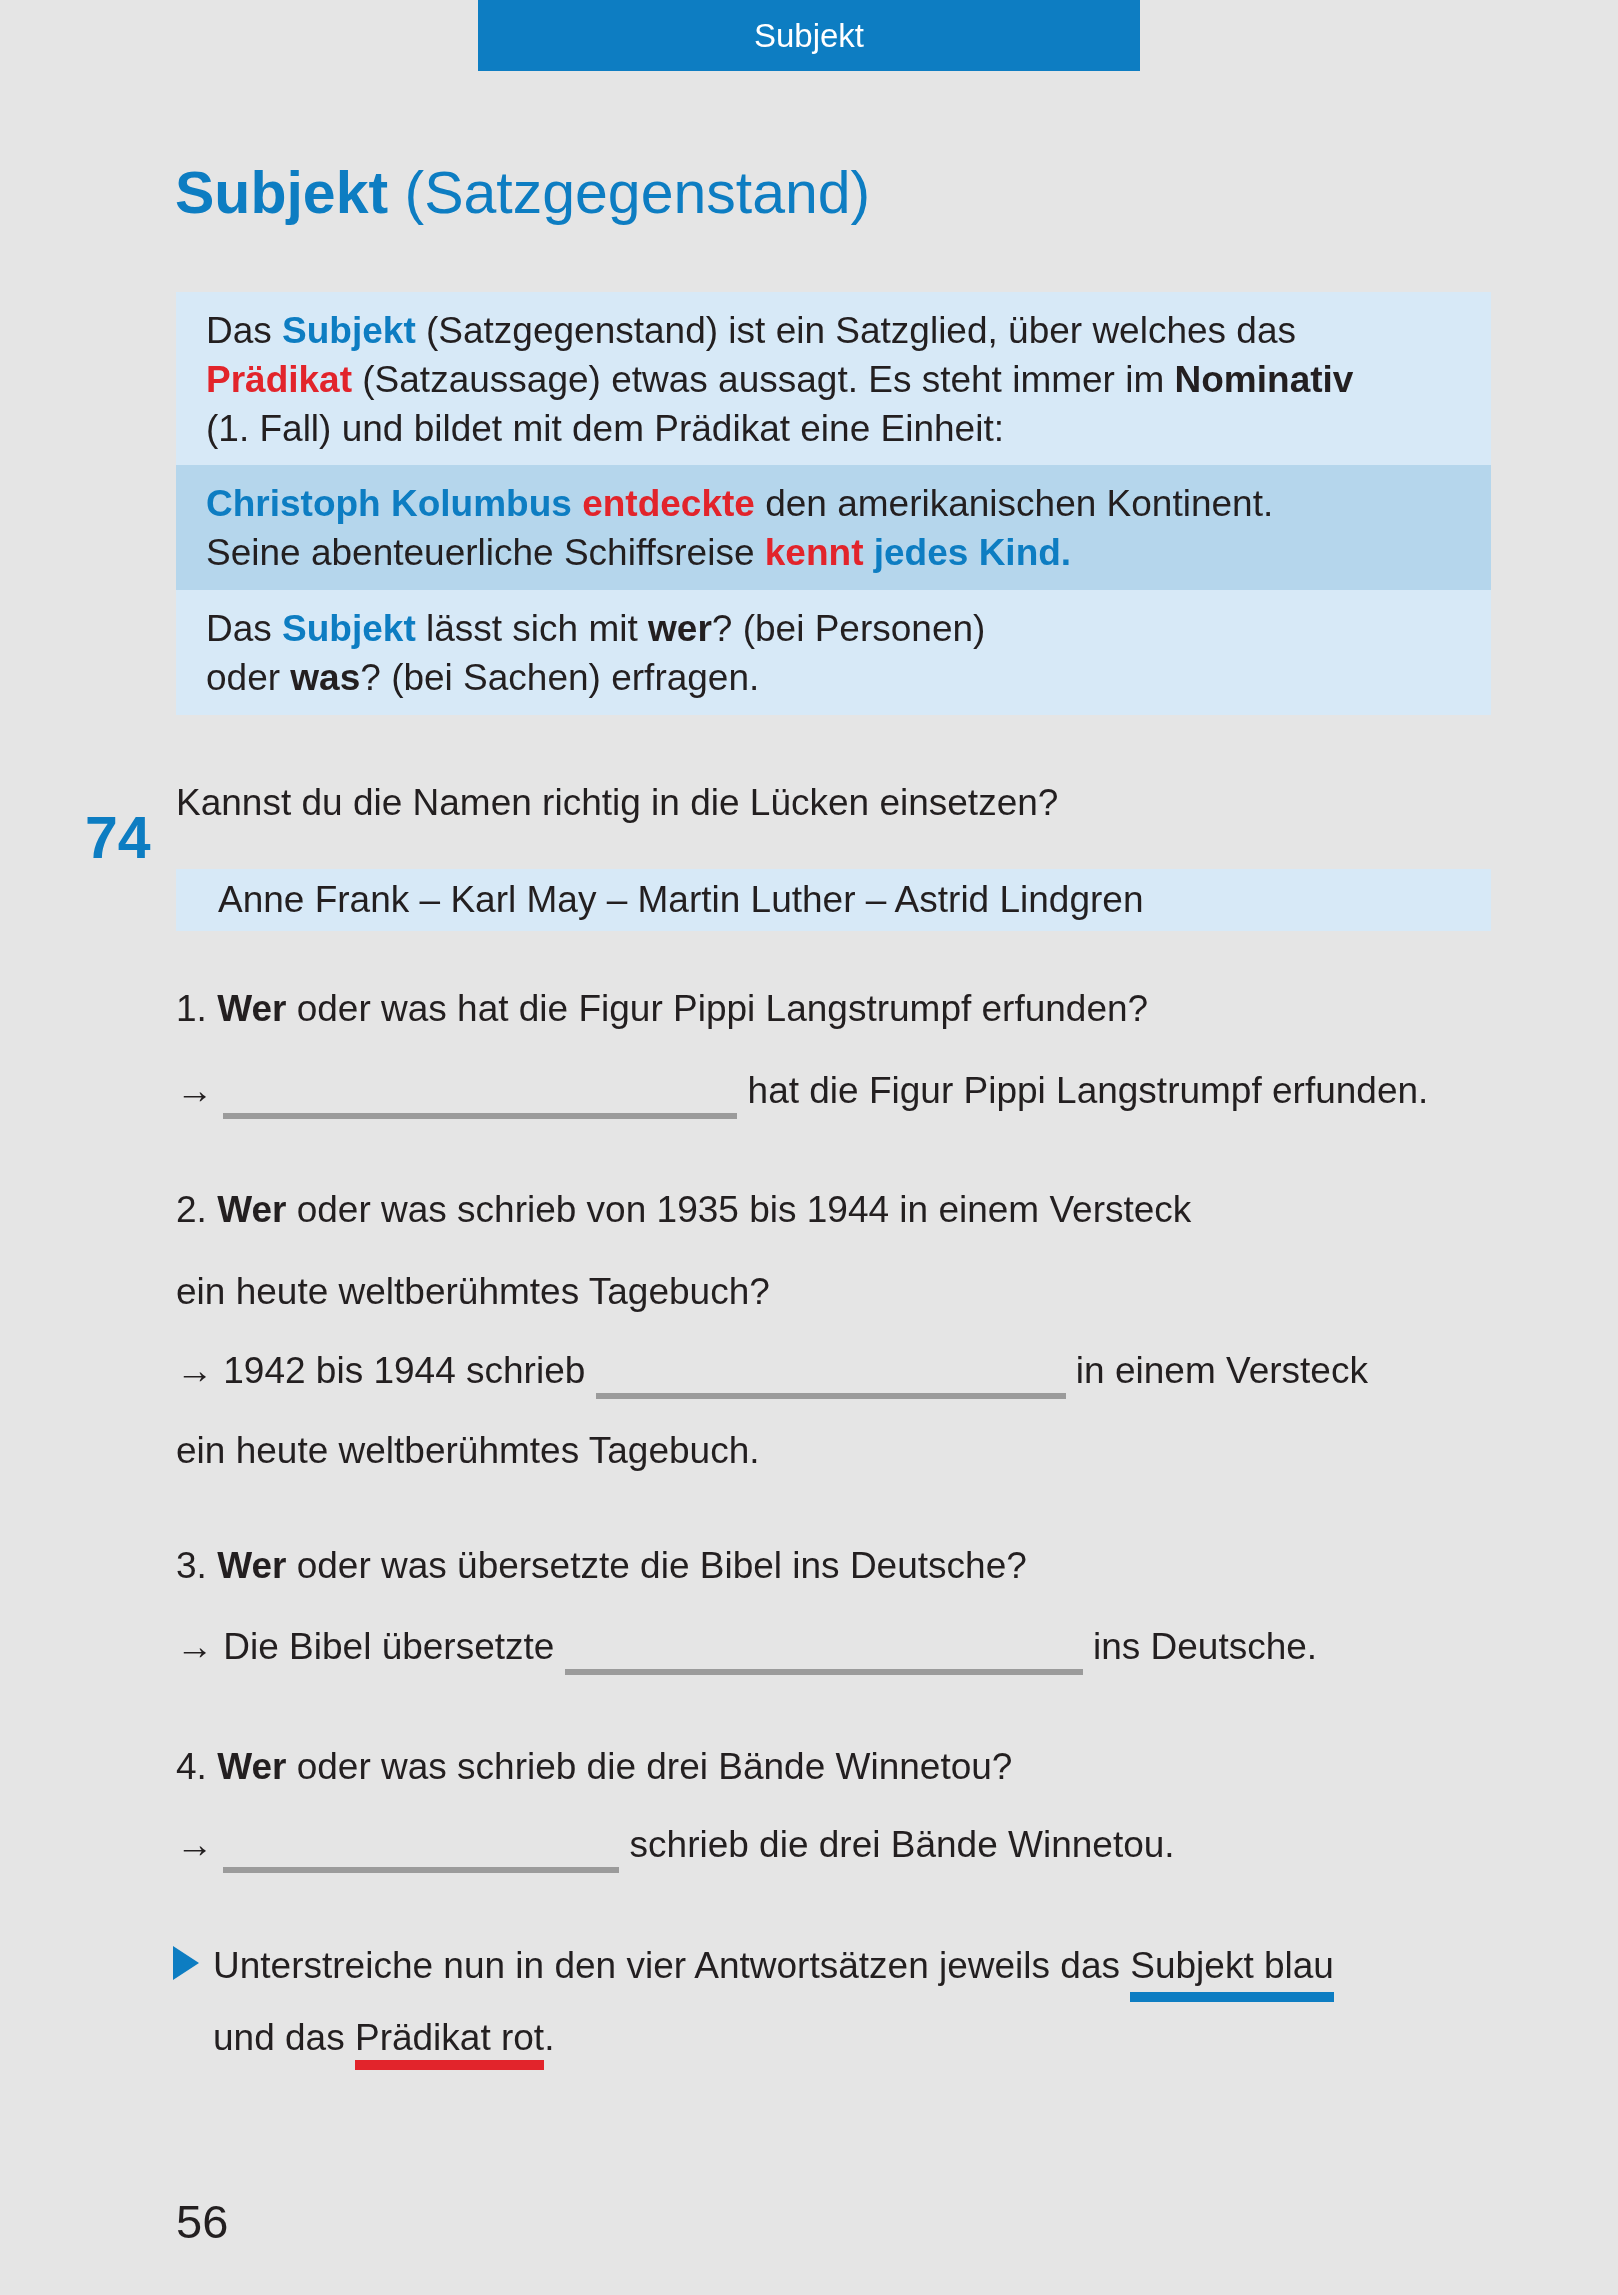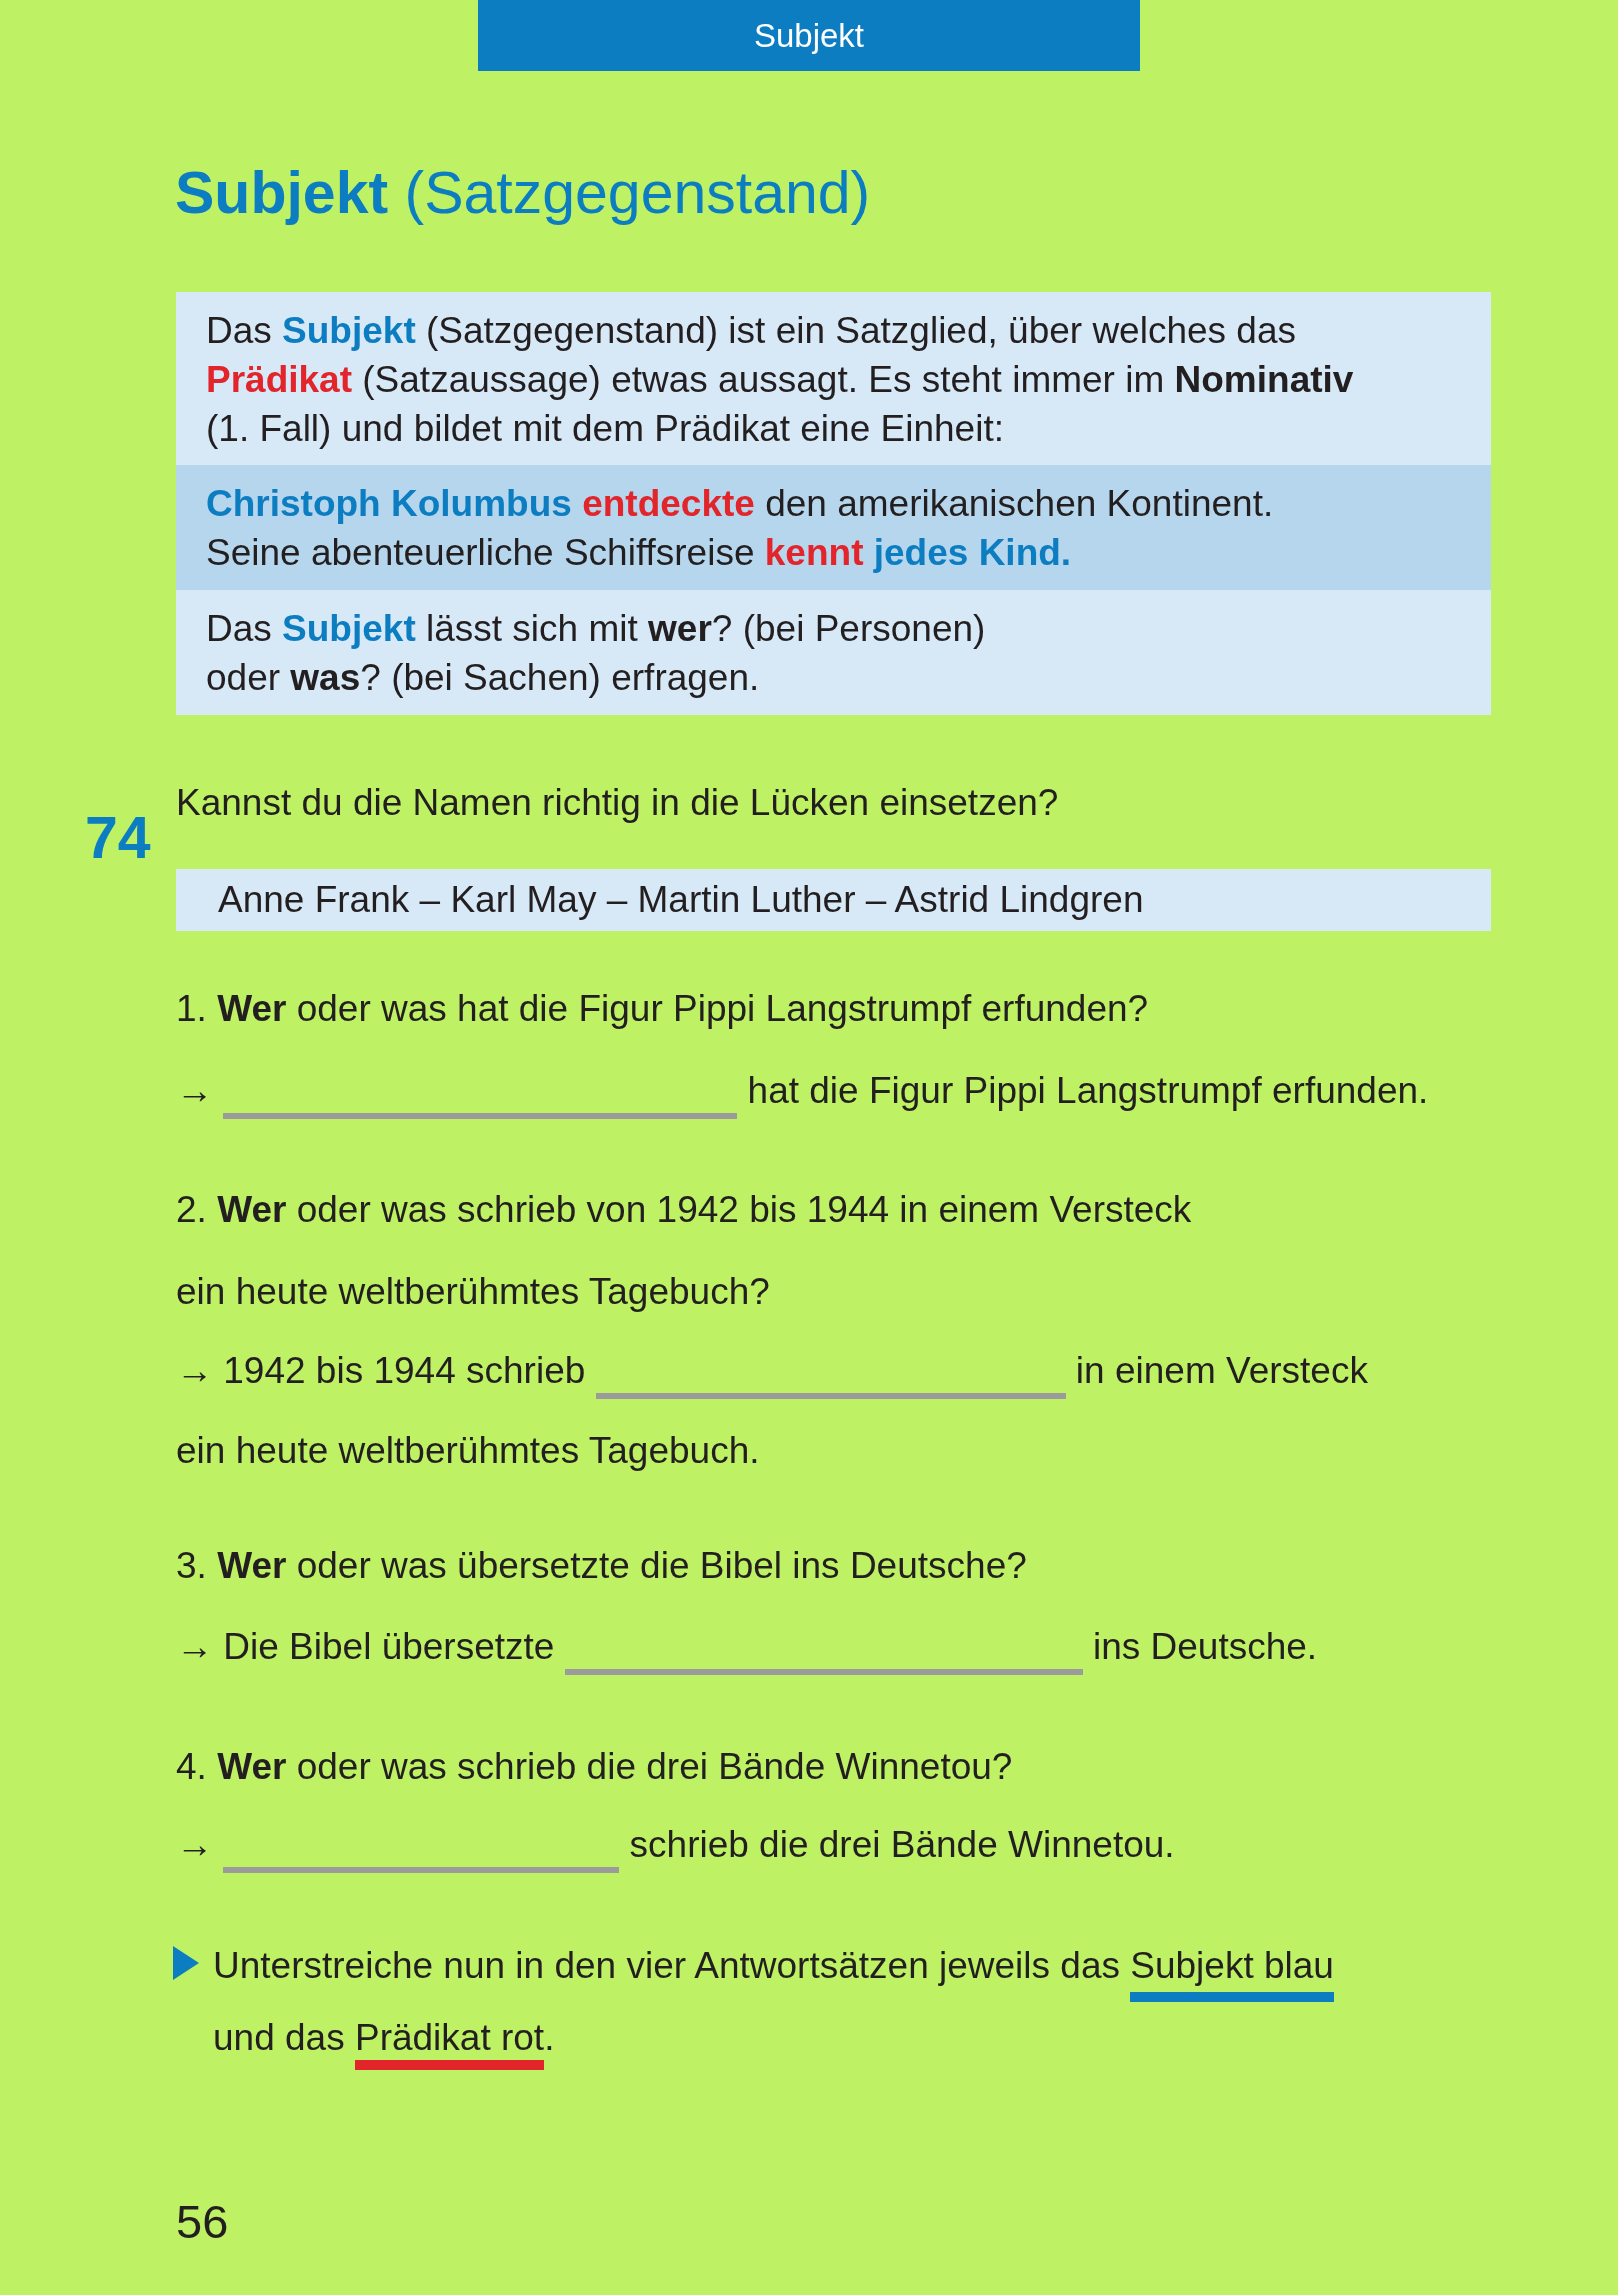--- a/index.html
+++ b/index.html
@@ -5,21 +5,21 @@
   :root{
     --blue:#0d7dc2;
     --red:#e2242b;
     --ink:#231f20;
     --light:#d7e9f7;
     --medium:#b5d6ec;
     --gray:#9b9b9b;
   }
   html,body{margin:0;padding:0;}
   body{background:#ffffff;font-family:"Liberation Sans", sans-serif;}
-  #page{position:relative;width:1618px;height:2295px;background:#bef264;overflow:hidden;}
+  #page{position:relative;width:1618px;height:2295px;background:#e5e5e5;overflow:hidden;}
 
   .tab{position:absolute;left:478px;top:0;width:662px;height:71px;background:var(--blue);
        color:#ffffff;display:flex;align-items:center;justify-content:center;font-size:33px;}
 
   .title{position:absolute;left:175px;top:163px;margin:0;font-size:59px;line-height:60px;
          color:var(--blue);font-weight:700;white-space:nowrap;}
   .title .t-sub{font-weight:400;}
 
   .infobox{position:absolute;left:176px;width:1315px;box-sizing:border-box;
            background:var(--light);padding:14px 18.5px 13px 30px;
@@ -96,21 +96,21 @@
   <div id="ex-num">74</div>
   <div class="row" id="ex-prompt">Kannst du die Namen richtig in die Lücken einsetzen?</div>
 
   <div id="wordbank">
     <span>Anne Frank – Karl May – Martin Luther – Astrid Lindgren</span>
   </div>
 
   <div class="row" id="row-q1"><span class="sg">1. </span><span class="sg-kb">Wer</span><span class="sg"> oder was hat die Figur Pippi Langstrumpf erfunden?</span></div>
   <div class="row" id="row-a1"><span class="sg">→ </span><span class="sg-blank" style="width: 514px;"></span><span class="sg"> hat die Figur Pippi Langstrumpf erfunden.</span></div>
 
-  <div class="row" id="row-q2a"><span class="sg">2. </span><span class="sg-kb">Wer</span><span class="sg"> oder was schrieb von 1942 bis 1944 in einem Versteck</span></div>
+  <div class="row" id="row-q2a"><span class="sg">2. </span><span class="sg-kb">Wer</span><span class="sg"> oder was schrieb von 1935 bis 1944 in einem Versteck</span></div>
   <div class="row" id="row-q2b"><span class="sg">ein heute weltberühmtes Tagebuch?</span></div>
   <div class="row" id="row-a2a"><span class="sg">→ 1942 bis 1944 schrieb </span><span class="sg-blank" style="width: 470px;"></span><span class="sg"> in einem Versteck</span></div>
   <div class="row" id="row-a2b"><span class="sg">ein heute weltberühmtes Tagebuch.</span></div>
 
   <div class="row" id="row-q3"><span class="sg">3. </span><span class="sg-kb">Wer</span><span class="sg"> oder was übersetzte die Bibel ins Deutsche?</span></div>
   <div class="row" id="row-a3"><span class="sg">→ Die Bibel übersetzte </span><span class="sg-blank" style="width: 518px;"></span><span class="sg"> ins Deutsche.</span></div>
 
   <div class="row" id="row-q4"><span class="sg">4. </span><span class="sg-kb">Wer</span><span class="sg"> oder was schrieb die drei Bände Winnetou?</span></div>
   <div class="row" id="row-a4"><span class="sg">→ </span><span class="sg-blank" style="width: 396px;"></span><span class="sg"> schrieb die drei Bände Winnetou.</span></div>
 

